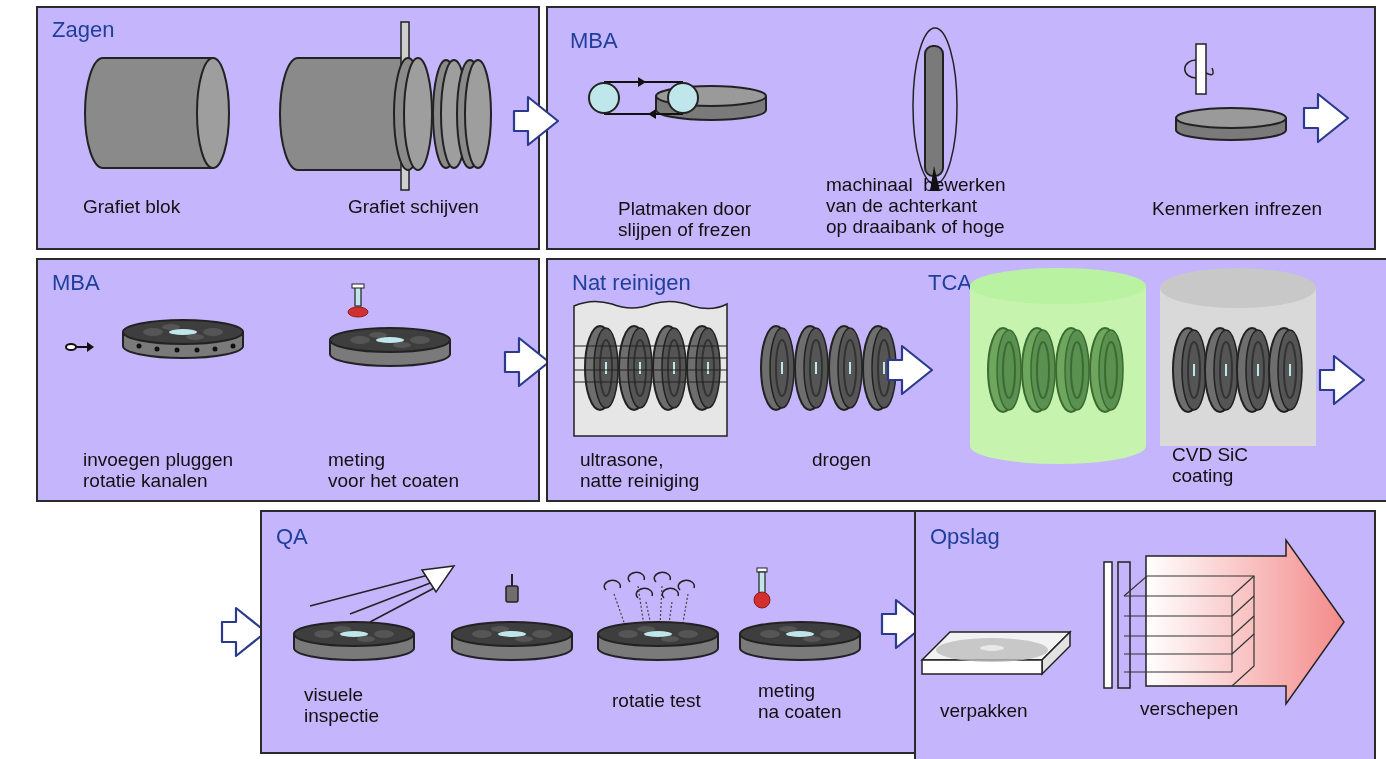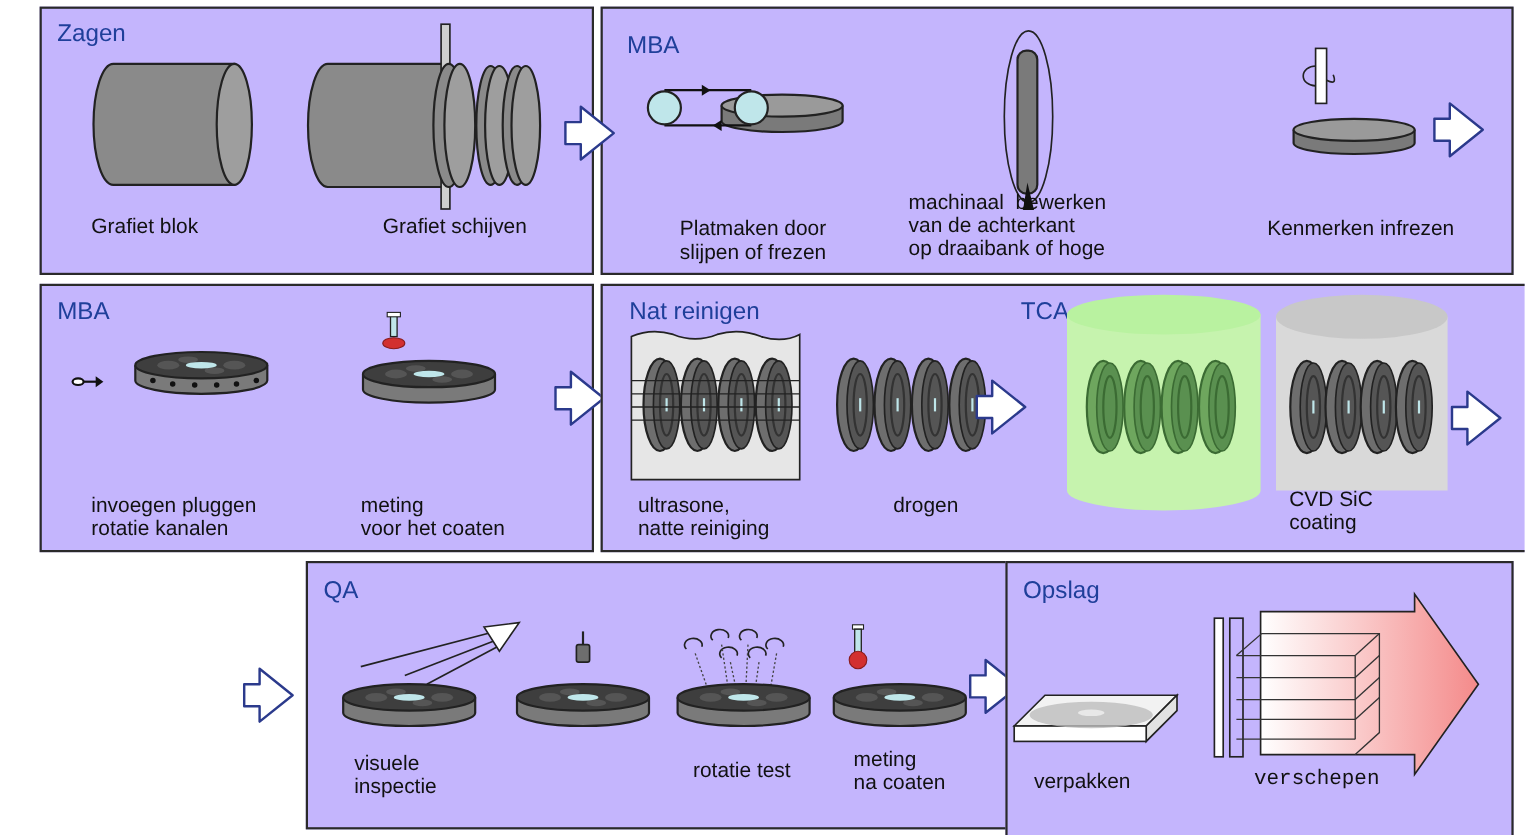--- a/index.html
+++ b/index.html
@@ -181,21 +181,21 @@
   <div class="lbl" style="left:32px;top:189px;">ultrasone,
 natte reiniging</div>
   <div class="lbl" style="left:236px;top:189px;margin-left:28px;">drogen</div>
   <div class="lbl" style="left:624px;top:184px;">CVD SiC
 coating</div>
 </div>
 
 <svg class="arrow" style="left:222px;top:608px;" width="46" height="50">
     <use href="#flowArrow"></use>
   </svg>
-<div class="panel" style="left:278px;top:510px;width:771px;height:244px;">
+<div class="panel" style="left:260px;top:510px;width:771px;height:244px;">
   <div class="ptitle" style="left:14px;top:14px;">QA</div>
   <svg class="ill" style="left:26px;top:54px;" width="170" height="100">
     <line x1="22" y1="40" x2="152" y2="6" stroke="#222" stroke-width="1.5"></line>
     <line x1="62" y1="48" x2="150" y2="14" stroke="#222" stroke-width="1.5"></line>
     <line x1="82" y1="56" x2="150" y2="20" stroke="#222" stroke-width="1.5"></line>
     <path d="M134,4 L166,0 L148,26 Z" fill="#fff" stroke="#222" stroke-width="1.5"></path>
     <use href="#flatDisc" x="66" y="68"></use>
   </svg>
   <svg class="ill" style="left:178px;top:56px;" width="140" height="100">
     <line x1="72" y1="6" x2="72" y2="20" stroke="#222" stroke-width="2"></line>
@@ -254,14 +254,14 @@
       <line x1="22" y1="118" x2="130" y2="118"></line>
       <line x1="22" y1="136" x2="130" y2="136"></line>
       <line x1="130" y1="60" x2="152" y2="40"></line>
       <line x1="130" y1="80" x2="152" y2="60"></line>
       <line x1="130" y1="100" x2="152" y2="80"></line>
       <line x1="130" y1="118" x2="152" y2="98"></line>
       <line x1="130" y1="60" x2="130" y2="136"></line>
     </g>
   </svg>
   <div class="lbl" style="left:24px;top:188px;">verpakken</div>
-  <div class="lbl" style="left:224px;top:186px;font-family:Liberation Mono, monospace;">verschepen</div>
+  <div class="lbl" style="left:224px;top:186px;">verschepen</div>
 </div>
 
 </body></html>

